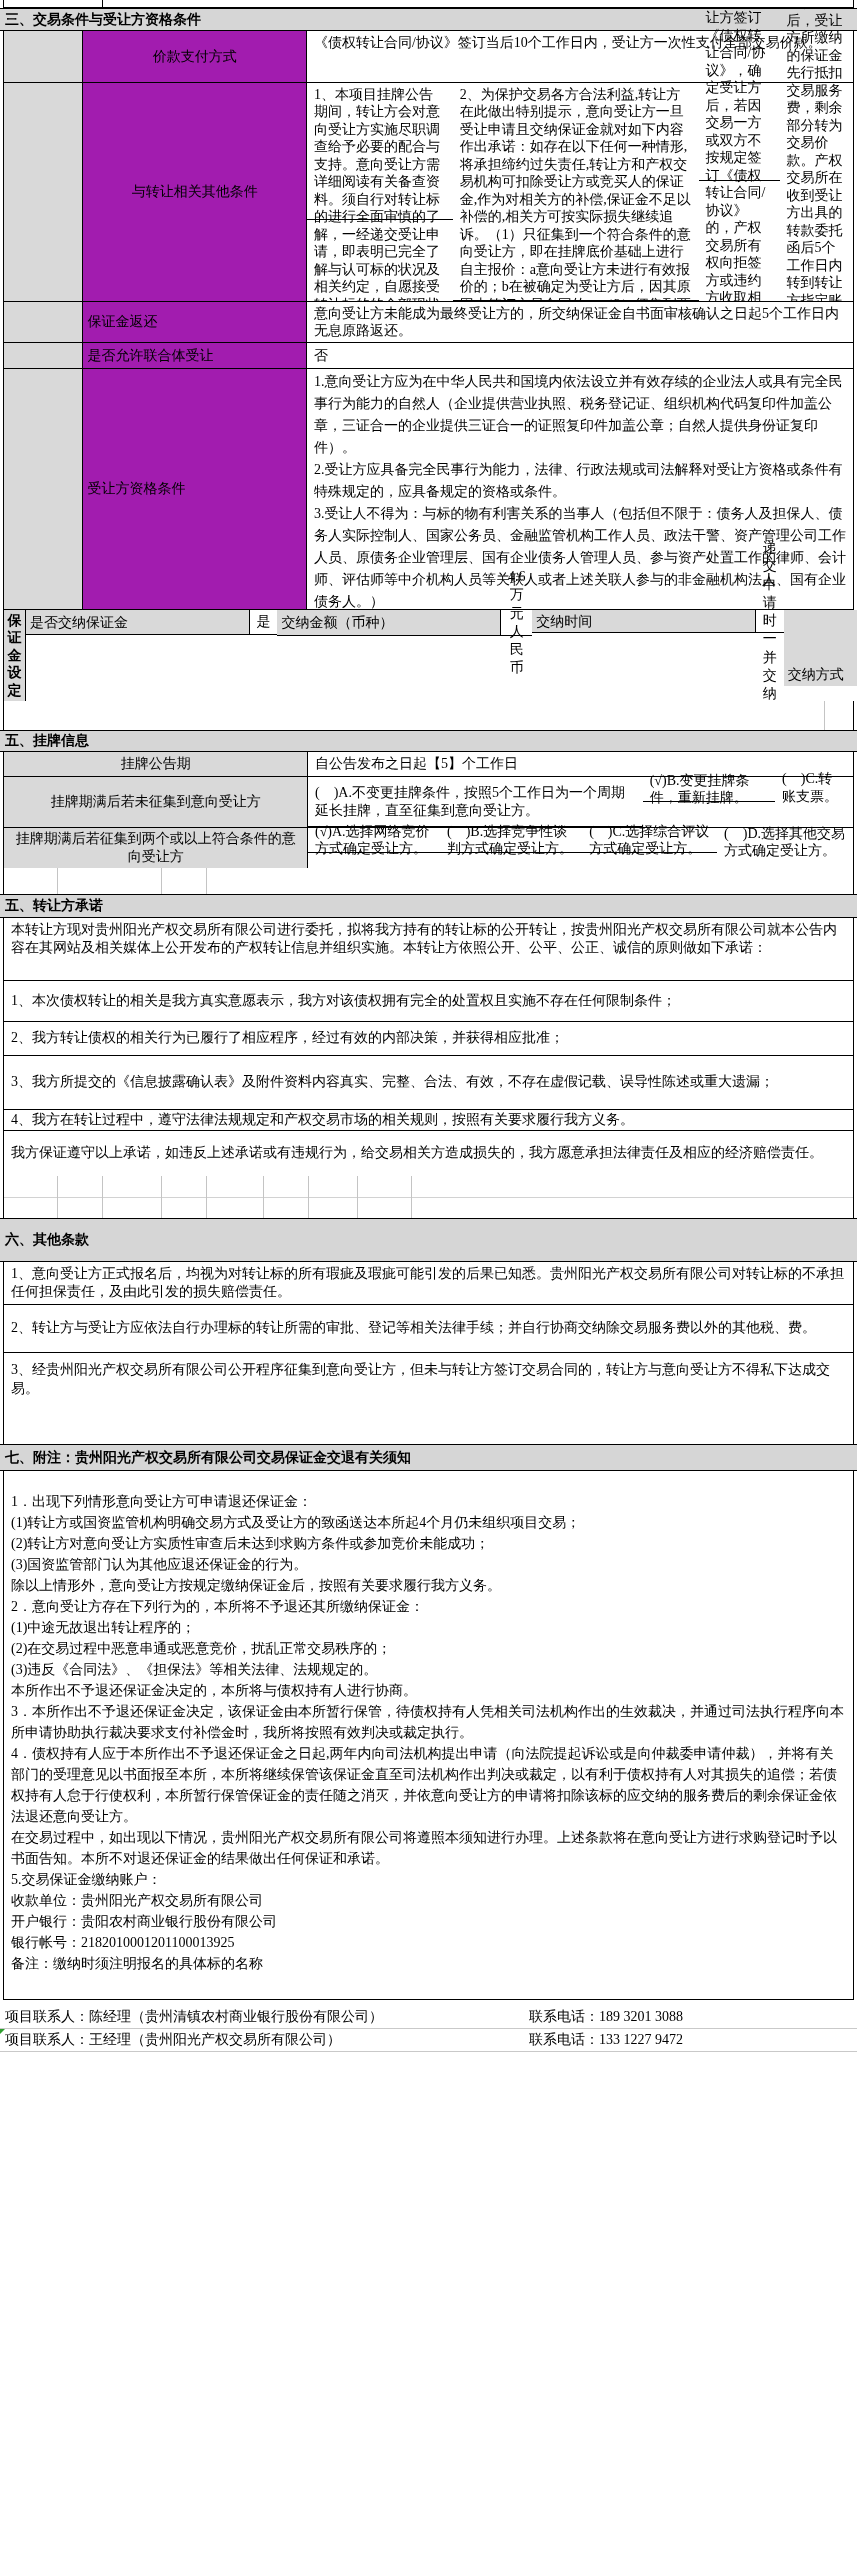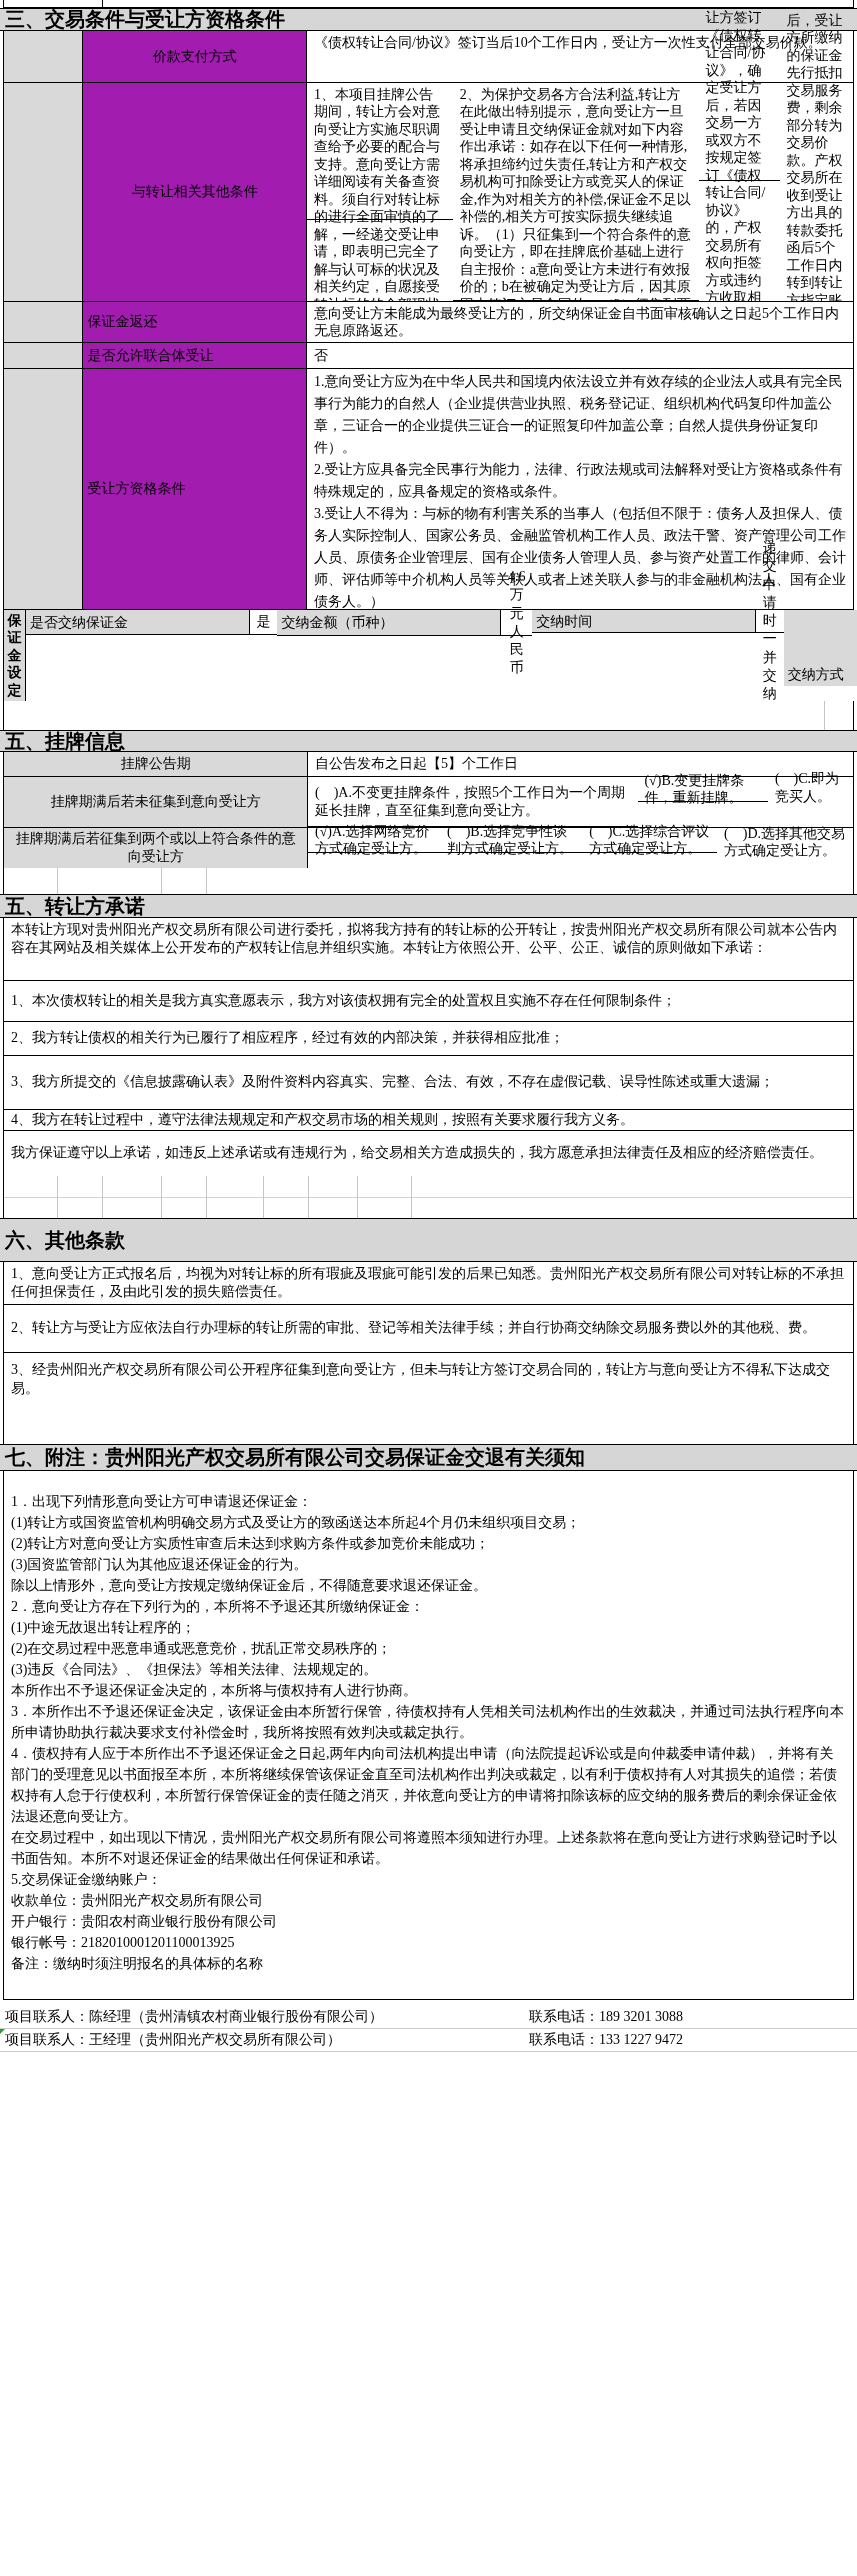--- a/index.html
+++ b/index.html
@@ -3,21 +3,21 @@
 <meta charset="utf-8">
 <style>
   html,body{margin:0;padding:0;background:#fff;}
   body{width:857px;font-family:"Liberation Serif","DejaVu Serif",serif;color:#000;font-size:14px;}
   *{box-sizing:border-box;}
   .doc{width:857px;position:relative;}
   
   .toprow{height:8.3px;margin:0 3.3px;border-left:1.7px solid #000;border-right:1.7px solid #000;border-bottom:0.8px solid #000;position:relative;background:#fff;}
   .topdiv{position:absolute;left:98px;top:0;bottom:0;width:0.8px;background:#000;}
   
-  .band{background:#d6d6d6;border-top:0.8px solid #000;border-bottom:1.7px solid #000;display:flex;align-items:center;padding:0 5px;font-weight:bold;font-size:20px;}
+  .band{background:#d6d6d6;border-top:0.8px solid #000;border-bottom:1.7px solid #000;display:flex;align-items:center;padding:0 5px;font-weight:bold;font-size:14px;}
   
   .tbl{margin:0 3.3px;border-left:1.7px solid #000;border-right:1.7px solid #000;background:#fff;}
   .tr{display:flex;border-bottom:0.8px solid #000;}
   .tr:last-child{border-bottom:none;}
   .cA{width:79px;background:#d9d9d9;border-right:0.8px solid #000;display:flex;align-items:center;padding:1.7px 3.3px;line-height:17.5px;}
   .cB{width:224px;background:#a21caf;border-right:0.8px solid #000;display:flex;align-items:center;padding:1.7px 4.2px;line-height:18.3px;}
   .cB.ctr{justify-content:center;text-align:center;}
   .cC{flex:1;background:#fff;padding:2.5px 6.7px;line-height:17.5px;}
   .cC.vctr{display:flex;align-items:center;}
   .stack{flex:1;display:flex;flex-direction:row;background:#fff;padding:0;}
@@ -138,21 +138,21 @@
     <div class="tr" style="height:25px">
       <div class="cL">挂牌公告期</div>
       <div class="cC vctr">自公告发布之日起【5】个工作日</div>
     </div>
 
     <div class="tr">
       <div class="cL">挂牌期满后若未征集到意向受让方</div>
       <div class="stack">
         <div class="sub vctr" style="height:50px">(　)A.不变更挂牌条件，按照5个工作日为一个周期延长挂牌，直至征集到意向受让方。</div>
         <div class="sub vctr" style="height:25px">(√)B.变更挂牌条件，重新挂牌。</div>
-        <div class="sub vctr" style="height:21px">(　)C.即为竞买人。</div>
+        <div class="sub vctr" style="height:21px">(　)C.转账支票。</div>
       </div>
     </div>
 
     <div class="tr">
       <div class="cL">挂牌期满后若征集到两个或以上符合条件的意向受让方</div>
       <div class="stack">
         <div class="sub vctr" style="height:25px">(√)A.选择网络竞价方式确定受让方。</div>
         <div class="sub vctr" style="height:25px">(　)B.选择竞争性谈判方式确定受让方。</div>
         <div class="sub vctr" style="height:25px">(　)C.选择综合评议方式确定受让方。</div>
         <div class="sub vctr" style="height:28px">(　)D.选择其他交易方式确定受让方。</div>
@@ -206,21 +206,21 @@
   <div class="band" style="height:27px">
     <span>七、附注：贵州阳光产权交易所有限公司交易保证金交退有关须知</span>
   </div>
 
   <div class="tbl" style="border-bottom:1.7px solid #000">
     <div class="notes" style="height:528px">
       <div>1．出现下列情形意向受让方可申请退还保证金：</div>
       <div>(1)转让方或国资监管机构明确交易方式及受让方的致函送达本所起4个月仍未组织项目交易；</div>
       <div>(2)转让方对意向受让方实质性审查后未达到求购方条件或参加竞价未能成功；</div>
       <div>(3)国资监管部门认为其他应退还保证金的行为。</div>
-      <div>除以上情形外，意向受让方按规定缴纳保证金后，不得随意要求退还保证金。</div>
+      <div>除以上情形外，意向受让方按规定缴纳保证金后，按照有关要求履行我方义务。</div>
       <div>2．意向受让方存在下列行为的，本所将不予退还其所缴纳保证金：</div>
       <div>(1)中途无故退出转让程序的；</div>
       <div>(2)在交易过程中恶意串通或恶意竞价，扰乱正常交易秩序的；</div>
       <div>(3)违反《合同法》、《担保法》等相关法律、法规规定的。</div>
       <div>本所作出不予退还保证金决定的，本所将与债权持有人进行协商。</div>
       <div>3．本所作出不予退还保证金决定，该保证金由本所暂行保管，待债权持有人凭相关司法机构作出的生效裁决，并通过司法执行程序向本所申请协助执行裁决要求支付补偿金时，我所将按照有效判决或裁定执行。</div>
       <div>4．债权持有人应于本所作出不予退还保证金之日起,两年内向司法机构提出申请（向法院提起诉讼或是向仲裁委申请仲裁），并将有关部门的受理意见以书面报至本所，本所将继续保管该保证金直至司法机构作出判决或裁定，以有利于债权持有人对其损失的追偿；若债权持有人怠于行使权利，本所暂行保管保证金的责任随之消灭，并依意向受让方的申请将扣除该标的应交纳的服务费后的剩余保证金依法退还意向受让方。</div>
       <div>在交易过程中，如出现以下情况，贵州阳光产权交易所有限公司将遵照本须知进行办理。上述条款将在意向受让方进行求购登记时予以书面告知。本所不对退还保证金的结果做出任何保证和承诺。</div>
       <div>5.交易保证金缴纳账户：</div>
       <div>收款单位：贵州阳光产权交易所有限公司</div>

